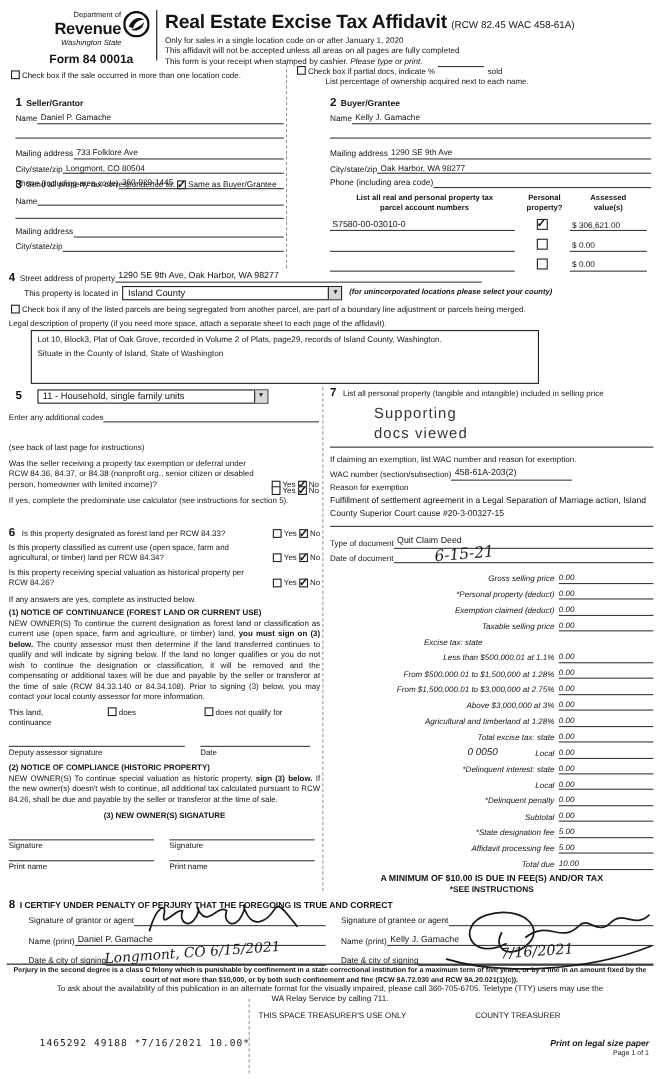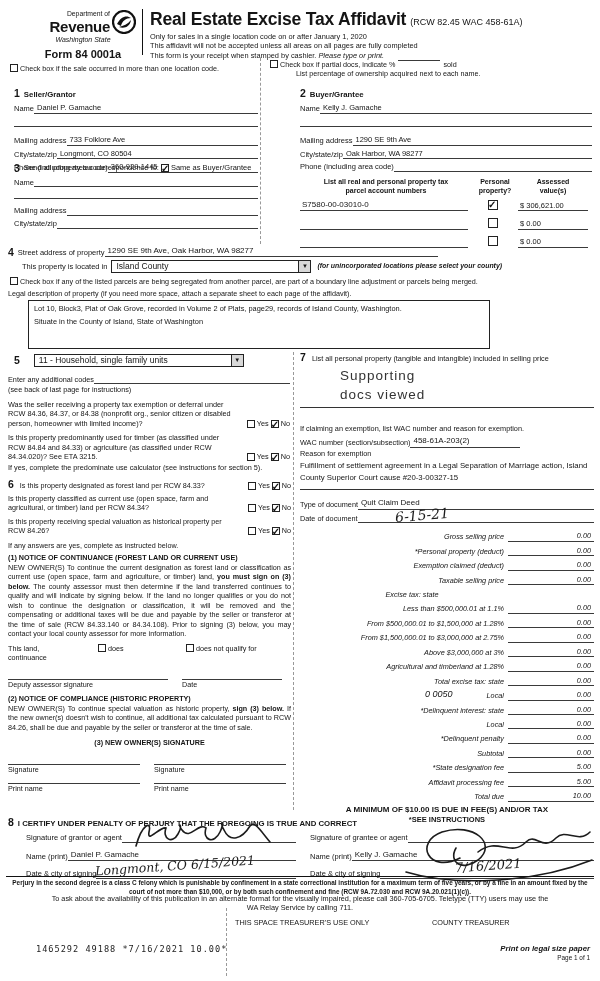--- a/index.html
+++ b/index.html
@@ -25,21 +25,21 @@
   .dd-arrow { width:12px; height:11px; border-left:1px solid #222; background:#d8d8d8; text-align:center;
               font-size:6px; line-height:11px; flex:none; margin-left:4px; }
 
   .dashv { border-left:1px dashed #999; width:0; }
 
   .q { position:relative; padding-right:54px; }
   .yn { position:absolute; right:0; bottom:0; white-space:nowrap; display:flex; align-items:center; }
 
   .mrow { display:flex; justify-content:flex-end; align-items:flex-end; height:14.45px;font-style:italic; }
   .mlab { white-space:nowrap; }
-  .mval { width:86px; border-bottom:1px solid #3a3a3a; text-align:right; padding-right:3px; margin-left:4px; flex:none; }
+  .mval { width:86px; border-bottom:1px solid #3a3a3a; padding-right:3px; margin-left:4px; flex:none; }
 
   .hand { font-family:"DejaVu Serif", serif; font-style:italic; color:#1c1c1c; }
 
   .sig-svg path { fill:none; stroke:#1c1c1c; stroke-width:1.6; stroke-linecap:round; }
 
   .parcel-grid { display:flex; align-items:flex-end; }
   .small-center { text-align:center; font-weight:bold; font-size:7px; line-height:1.25; }
 </style>
 </head>
 <body>
@@ -225,32 +225,31 @@
       <span class="secnum" style="margin-left:6px; margin-right:14px;">5</span>
       <span class="dd" style="width:210px;">
         <span>11 - Household, single family units</span>
         <span class="dd-arrow">▼</span>
       </span>
     </div>
     <div class="row" style="margin-top:8px;">
       <span>Enter any additional codes</span>
       <span class="fill"></span>
     </div>
-    <div style="margin-top:1px;">(see back of last page for instructions)</div>
+    <div style="margin-top:18px;">(see back of last page for instructions)</div>
     <div class="q" style="margin-top:5px;">
       <span>Was the seller receiving a property tax exemption or deferral under RCW 84.36, 84.37, or 84.38 (nonprofit org., senior citizen or disabled person, homeowner with limited income)?</span>
       <span class="yn">
         <span class="cb"></span>
           <span>Yes</span>
         <span class="cb checked"></span>
           <span>No</span>
       </span>
     </div>
     <div class="q" style="margin-top:5px;">
-      <span>Is this property predominantly used for timber (as classified under RCW 84.84 and 84.33) or agriculture (as classified under RCW 84.34.020)? See ETA 3215.</span>
       <span class="yn">
         <span class="cb"></span>
           <span>Yes</span>
         <span class="cb checked"></span>
           <span>No</span>
       </span>
     </div>
     <div style="margin-top:1px;">If yes, complete the predominate use calculator (see instructions for section 5).</div>
   </div>
 
@@ -331,21 +330,21 @@
 
   <div class="abs" style="left:300px; top:352px; width:294px; font-size:7.3px;">
     <div class="q" style="padding-right:0;">
       <span class="secnum">7</span>
       <span>List all personal property (tangible and intangible) included in selling price</span>
     </div>
     <div style="margin-left:40px; margin-top:4px; color:#333; font-size:13.5px; letter-spacing:1px; line-height:1.35;">
       <div>Supporting</div>
       <div>docs viewed</div>
     </div>
-    <div style="border-top:1px solid #333; margin-top:3px; padding-top:16px;">If claiming an exemption, list WAC number and reason for exemption.</div>
+    <div style="border-top:1px solid #333; margin-top:3px; padding-top:6px;">If claiming an exemption, list WAC number and reason for exemption.</div>
     <div class="row" style="margin-top:3px;">
       <span>WAC number (section/subsection)</span>
       <span class="fill" style="flex:none; width:110px; font-size:8px;">458-61A-203(2)</span>
     </div>
     <div style="margin-top:1px;">Reason for exemption</div>
     <div style="margin-top:2px; font-size:7.8px; line-height:1.55;">Fulfillment of settlement agreement in a Legal Separation of Marriage action, Island County Superior Court cause #20-3-00327-15</div>
     <div style="border-top:1px solid #333; margin-top:5px;"></div>
 
     <div class="row" style="margin-top:8px;">
       <span>Type of document</span>

